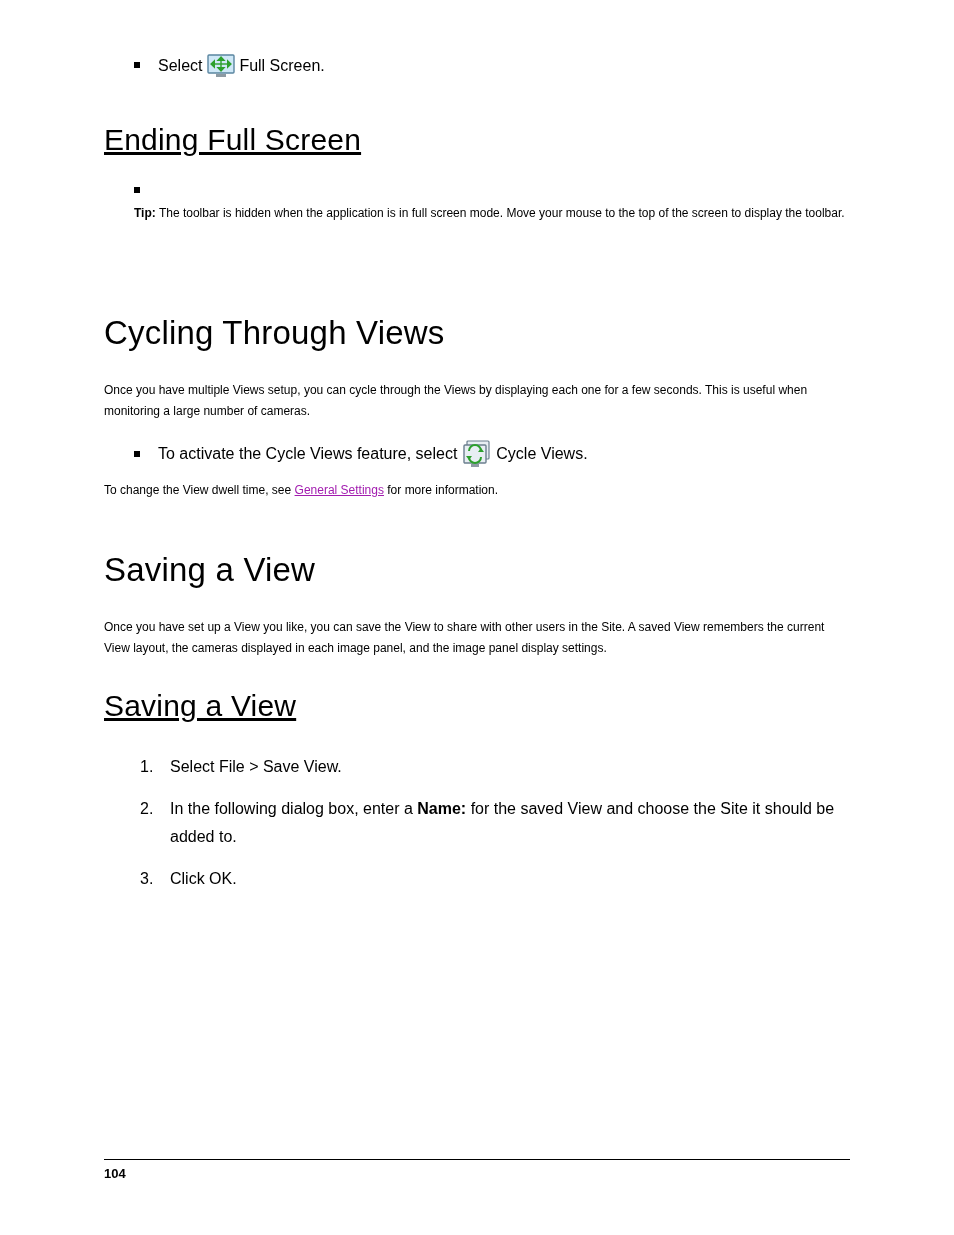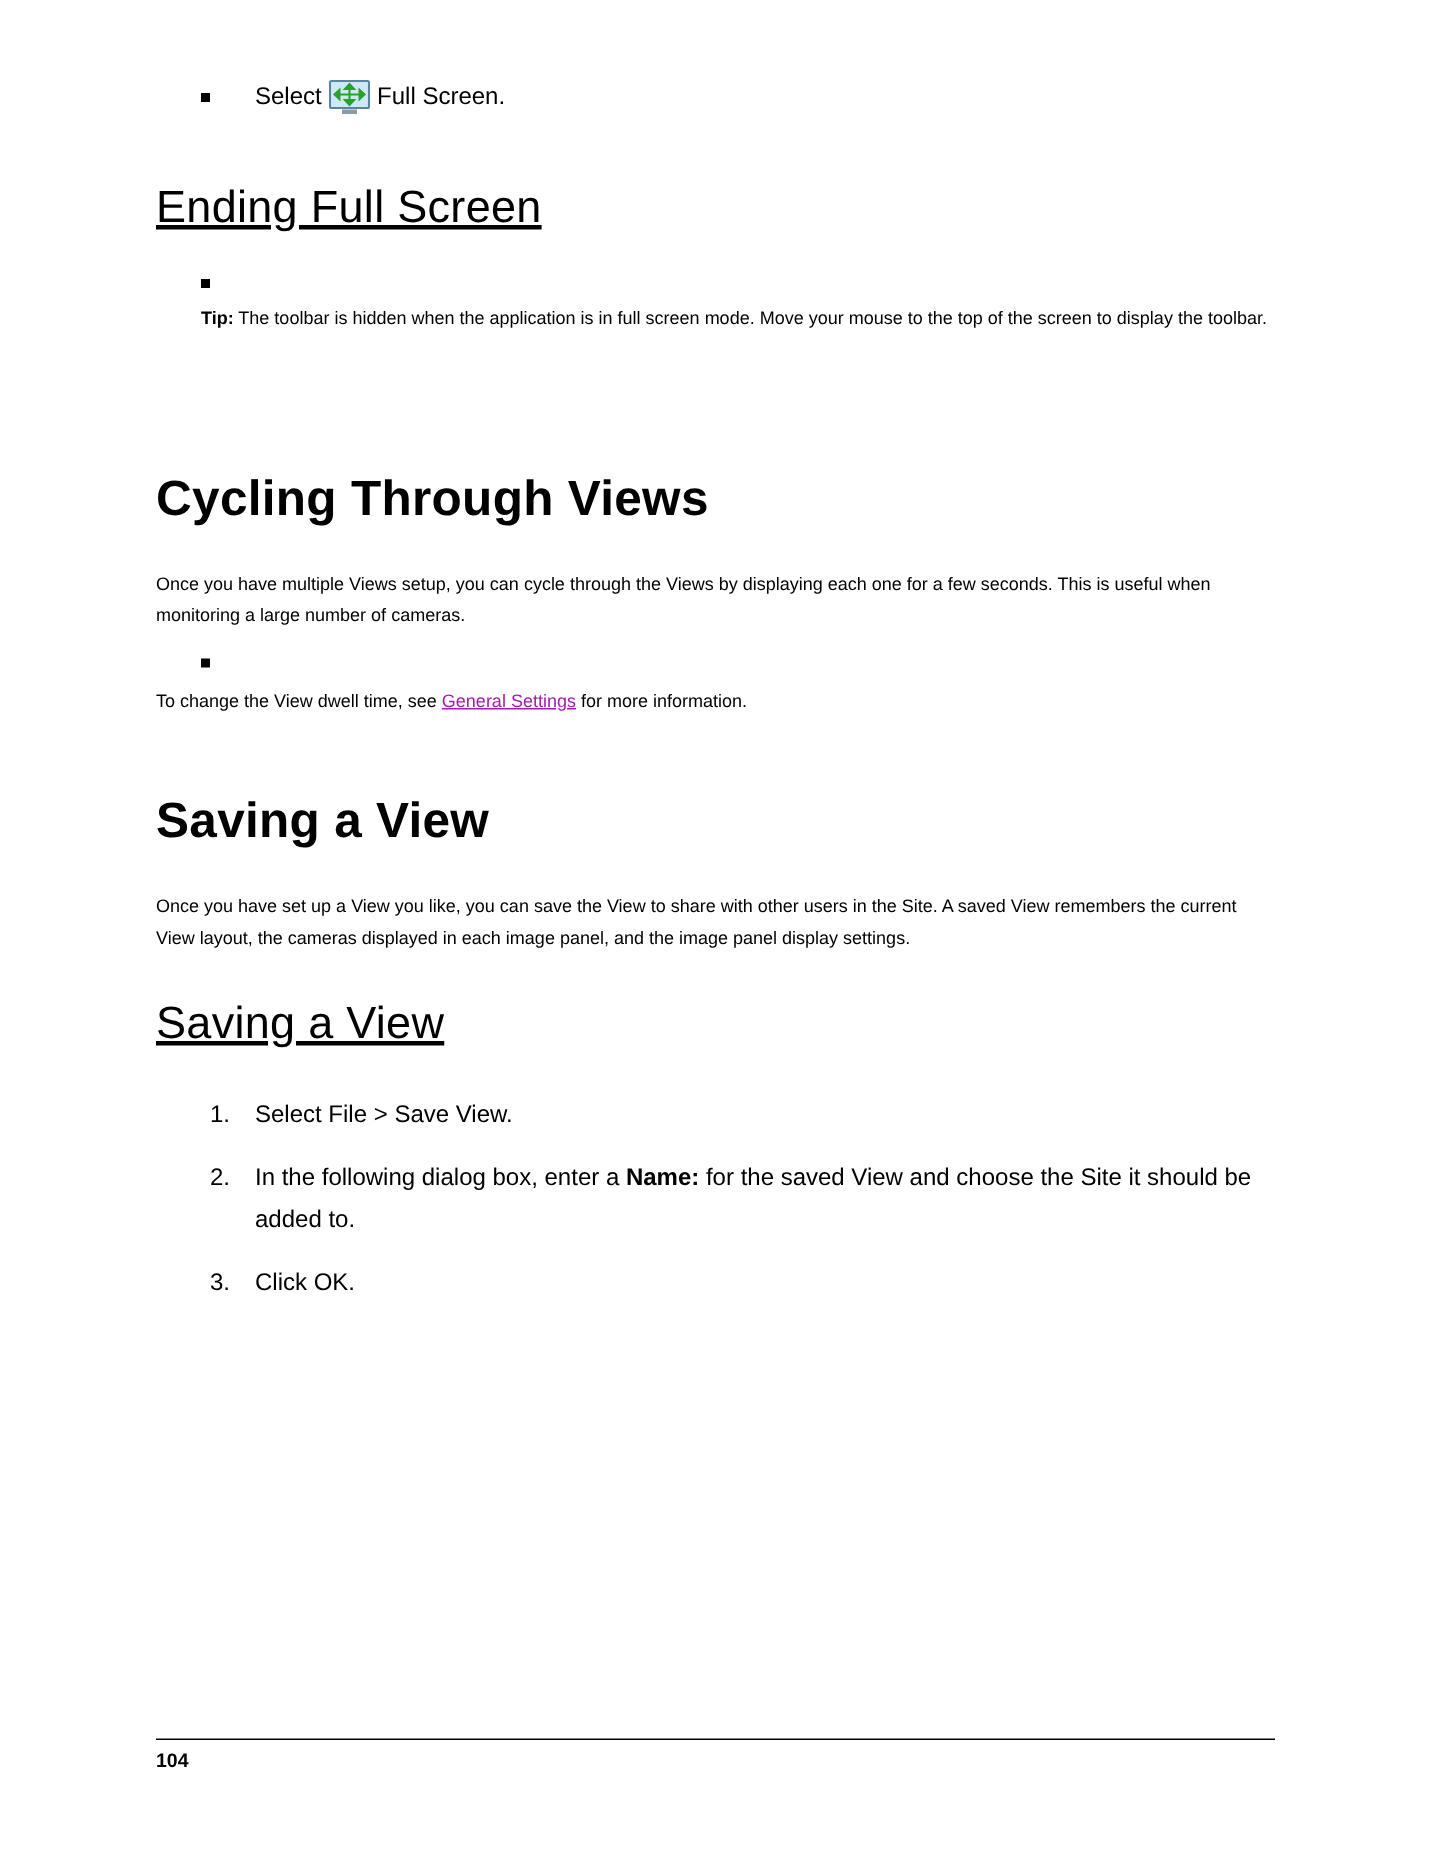--- a/index.html
+++ b/index.html
@@ -1,22 +1,22 @@
 <!DOCTYPE html>
 <html><head>
 <meta charset="utf-8">
 <style>
   * { margin: 0; padding: 0; box-sizing: border-box; }
   html, body { width: 954px; height: 1235px; background: #fff; font-family: Arial, Helvetica, sans-serif; color: #000; }
   .page { position: relative; width: 954px; height: 1235px; padding: 52px 104px 40px 104px; }
   .running-header { font-style: italic; font-size: 15px; color: #000; padding-bottom: 6px; border-bottom: 1.5px solid #000; margin-bottom: 44px; }
-  .bullet-row { display: flex; align-items: center; gap: 20px; font-size: 16px; margin-left: 30px; margin-bottom: 10px; line-height: 1.6; }
+  .bullet-row { display: flex; align-items: center; gap: 8px; font-size: 16px; margin-left: 30px; margin-bottom: 10px; line-height: 1.6; }
   .bullet-dot { width: 6px; height: 6px; background: #000; flex: 0 0 auto; margin-right: 10px; }
   .h2 { font-size: 30px; font-weight: 400; text-decoration: underline; margin-top: 44px; margin-bottom: 30px; letter-spacing: 0.2px; }
-  .h1 { font-size: 33px; font-weight: 700; margin-top: 90px; margin-bottom: 28px; letter-spacing: 0.2px; }
+  .h1 { font-size: 33px; font-weight: 400; margin-top: 90px; margin-bottom: 28px; letter-spacing: 0.2px; }
   .para { font-size: 12px; line-height: 1.75; margin-bottom: 18px; }
   .ol { margin-left: 36px; font-size: 16px; line-height: 1.75; }
   .ol > div { display: flex; gap: 10px; margin-bottom: 14px; }
   .ol .num { width: 20px; flex: 0 0 auto; }
   .ol .content { flex: 1; }
   .note-indent { margin-left: 30px; margin-top: 8px; }
   .link { color: #a21caf; text-decoration: underline; }
   .footer { position: absolute; left: 104px; right: 104px; bottom: 54px; border-top: 1.5px solid #000; padding-top: 6px; font-size: 13px; font-weight: bold; }
   .icon-fullscreen { display: inline-block; width: 28px; height: 24px; vertical-align: middle; }
   .icon-cycle { display: inline-block; width: 30px; height: 28px; vertical-align: middle; }
@@ -60,20 +60,35 @@
   <div class="para note-indent">
     <span style="font-weight:bold">Tip:</span><span> The toolbar is hidden when the application is in full screen mode. Move your mouse to the top of the screen to display the toolbar.</span>
   </div>
 
   <div class="h1">Cycling Through Views</div>
 
   <div class="para">Once you have multiple Views setup, you can cycle through the Views by displaying each one for a few seconds. This is useful when monitoring a large number of cameras.</div>
 
   <div class="bullet-row inline-flow">
     <span class="bullet-dot"></span>
+    <div>
+      <span>To activate the Cycle Views feature, select </span>
+      <svg class="icon-cycle" viewBox="0 0 30 28">
+        <rect x="5" y="1" width="22" height="18" rx="1" fill="#e8eef3" stroke="#6b7f8e" stroke-width="1.2"></rect>
+        <rect x="2" y="5" width="22" height="18" rx="1" fill="#e8eef3" stroke="#6b7f8e" stroke-width="1.4"></rect>
+        <rect x="9" y="24" width="8" height="3" fill="#8d9aa3"></rect>
+        <g fill="none" stroke="#2ca02c" stroke-width="2">
+          <path d="M 7 11 A 6 6 0 0 1 19 11"></path>
+          <path d="M 19 17 A 6 6 0 0 1 7 17"></path>
+        </g>
+        <polygon points="19,8 22,12 16,12" fill="#2ca02c"></polygon>
+        <polygon points="7,20 4,16 10,16" fill="#2ca02c"></polygon>
+      </svg>
+      <span> Cycle Views.</span>
+    </div>
   </div>
 
   <div class="para" style="margin-top:12px;">
     <span>To change the View dwell time, see </span><a href="#" class="link">General Settings</a><span> for more information.</span>
   </div>
 
   <div class="h1" style="margin-top:50px;">Saving a View</div>
 
   <div class="para">Once you have set up a View you like, you can save the View to share with other users in the Site. A saved View remembers the current View layout, the cameras displayed in each image panel, and the image panel display settings.</div>
 

